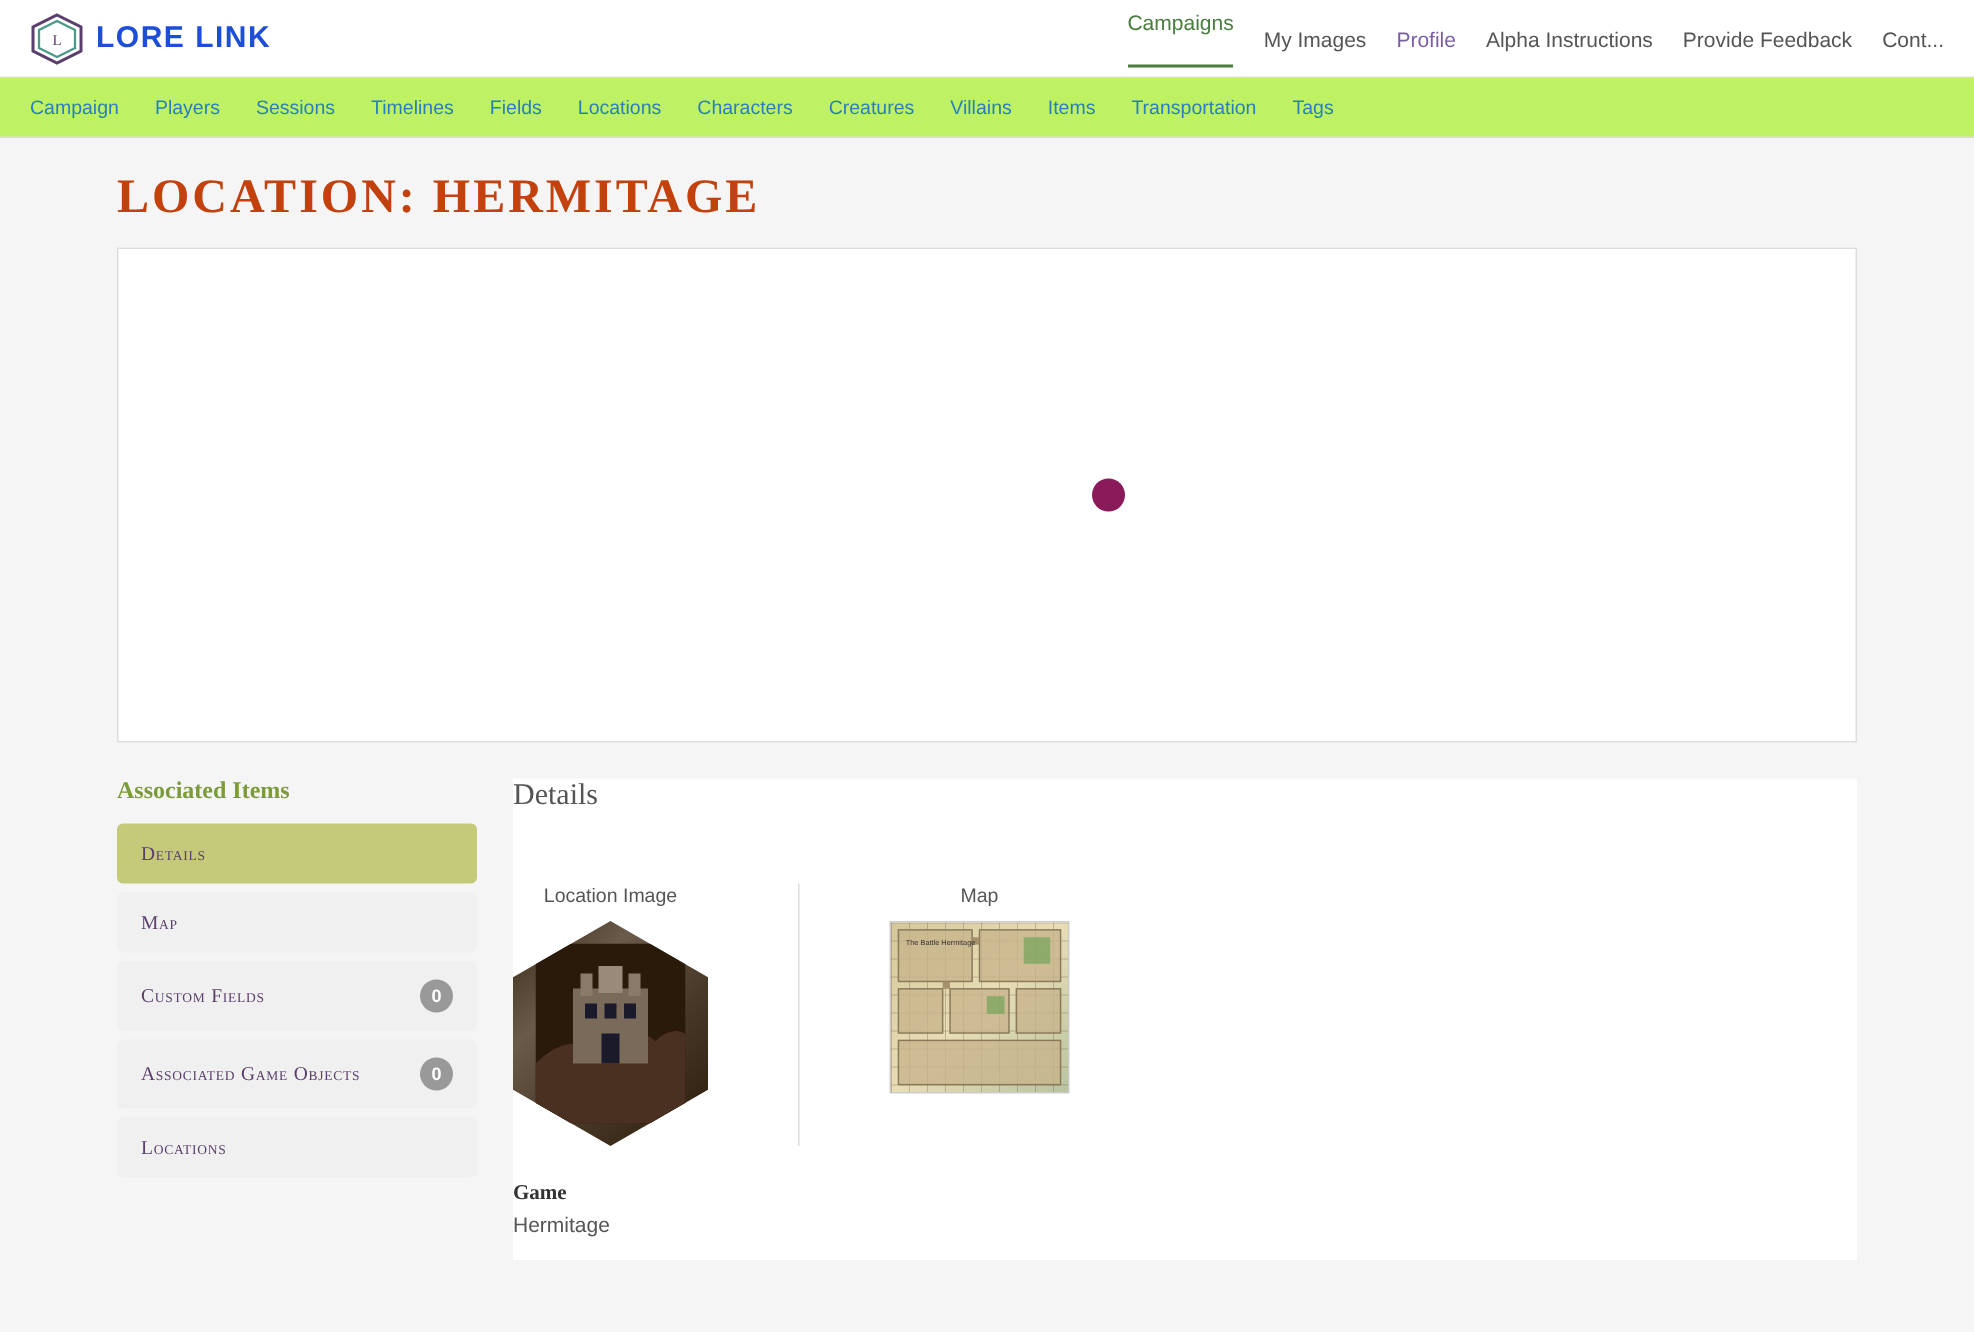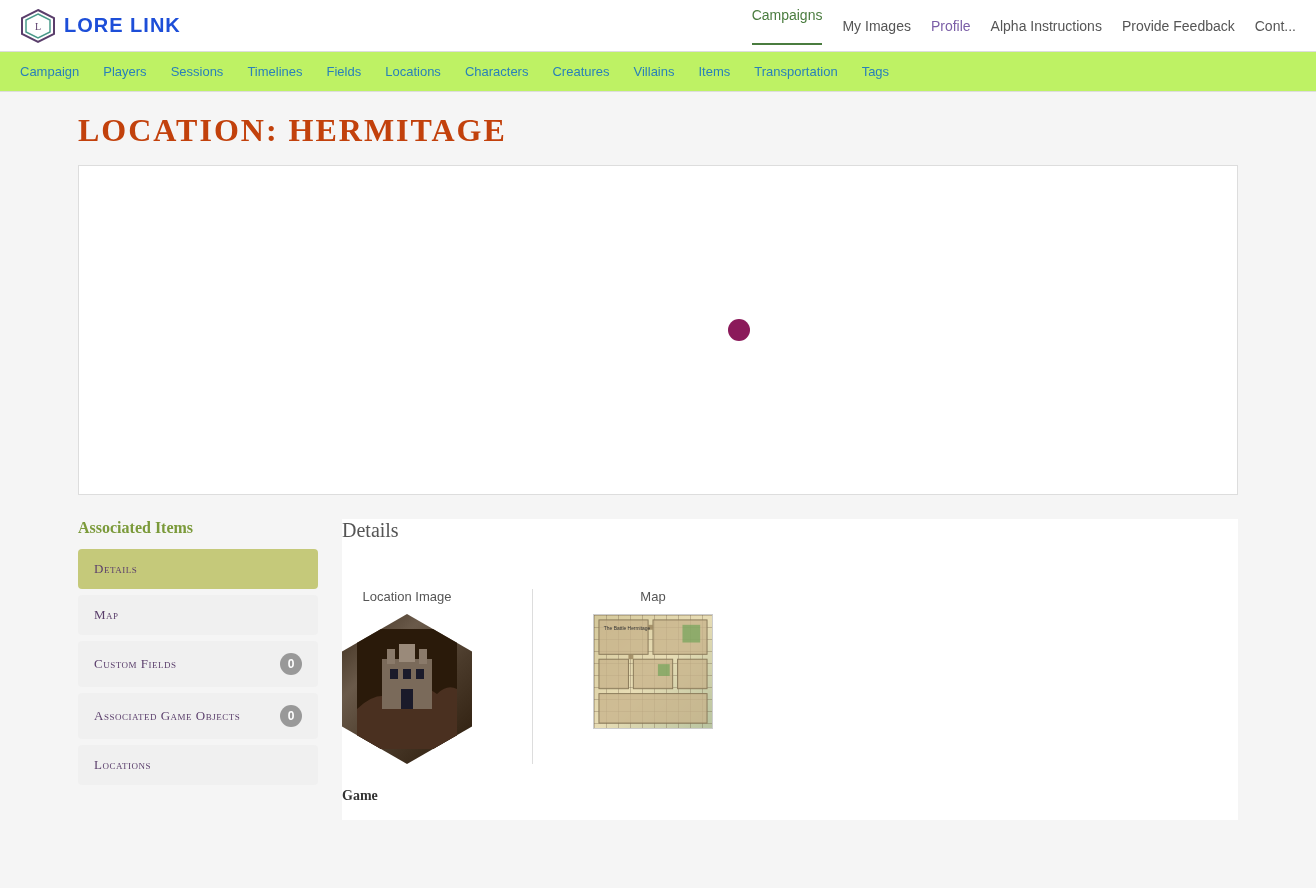--- a/index.html
+++ b/index.html
@@ -397,17 +397,18 @@
               <rect x="90" y="10" width="18" height="18" fill="rgba(100,160,80,0.6)"></rect>
 
               <text x="10" y="15" font-size="5" fill="#333" font-family="Arial">The Battle Hermitage</text>
             </svg>
           </div>
         </div>
       </div>
 
       <div class="detail-field">
         <div class="field-label">Game</div>
+        <div class="field-value">Hermitage</div>
       </div>
 
     </div>
   </div>
 </div>
 
 </body></html>

